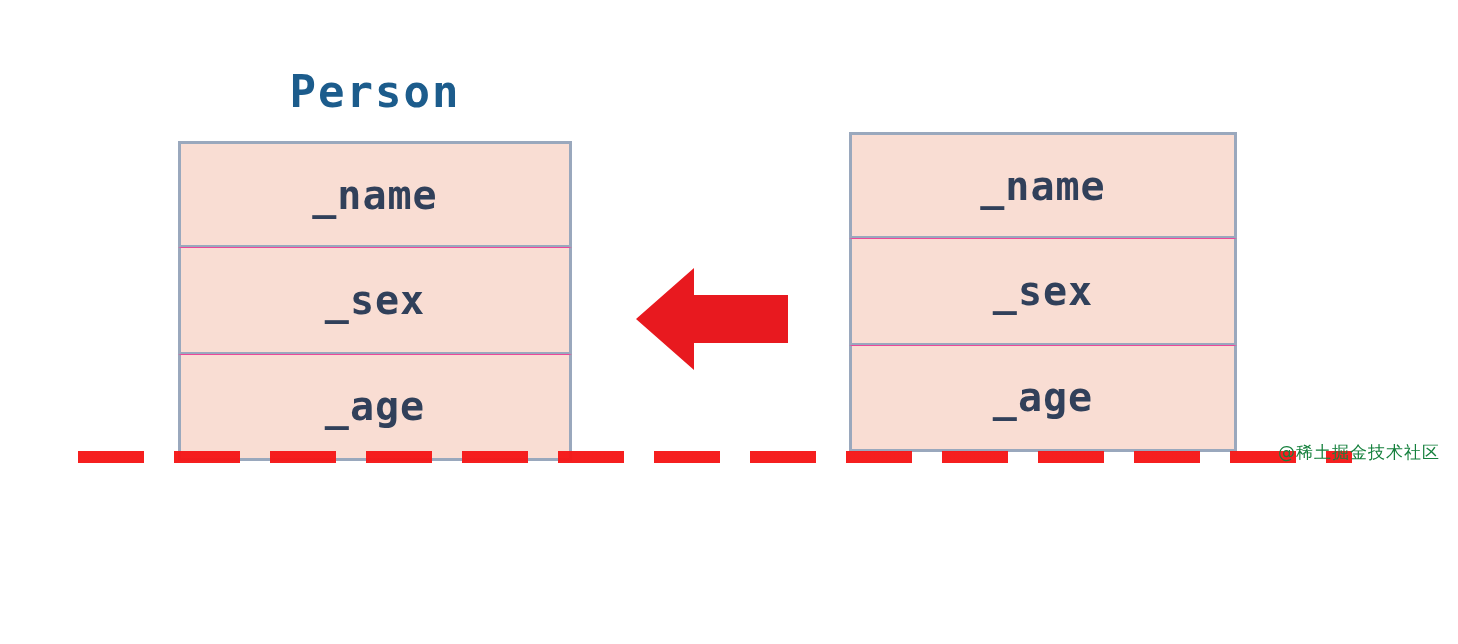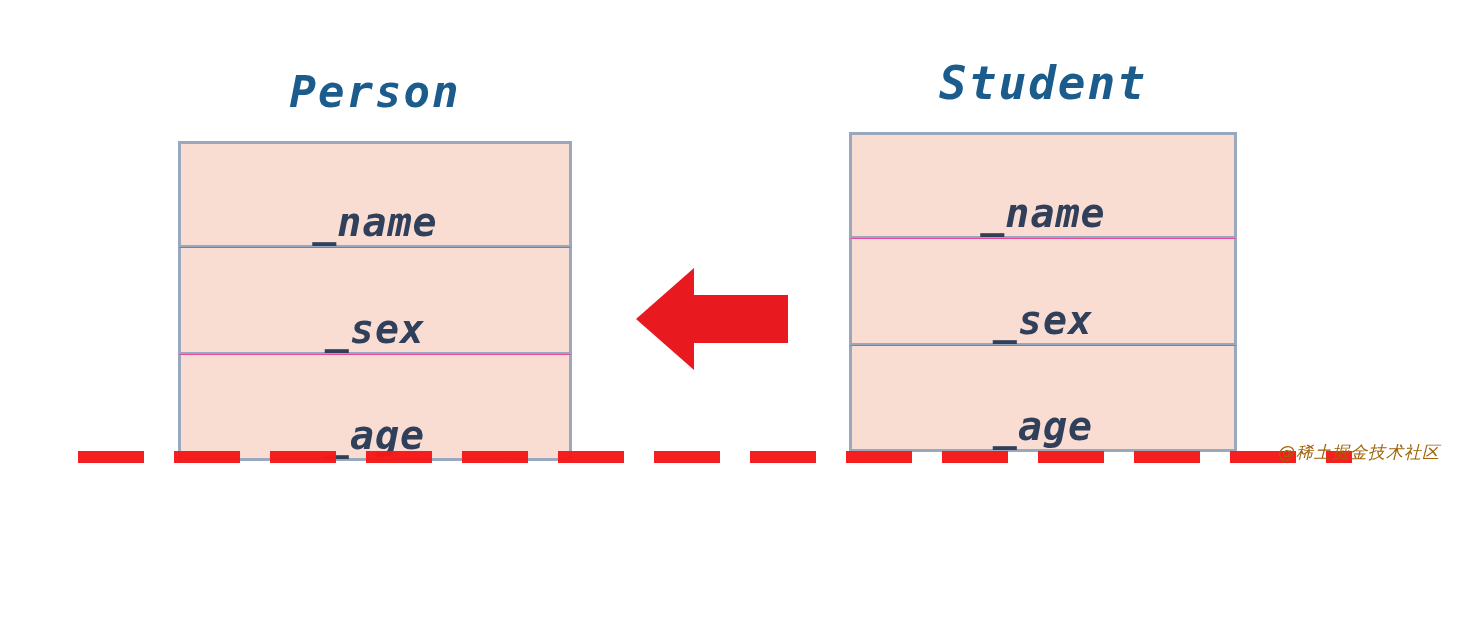--- a/index.html
+++ b/index.html
@@ -9,21 +9,20 @@
   }
   body {
     font-family: "DejaVu Serif", serif;
   }
   #canvas {
     position: relative;
     width: 1458px;
     height: 472px;
     background: #ffffff;
     overflow: hidden;
-    font-style: italic;
   }
 
   
   .class-title {
     position: absolute;
     font-family: "DejaVu Sans Mono", monospace;
     font-weight: bold;
     letter-spacing: 2px;
     color: #1c5c8c;
     white-space: nowrap;
@@ -60,21 +59,21 @@
     top: 132px;
     width: 388px;
     height: 429px;
   }
 
   .field-row {
     box-sizing: border-box;
     border: 3px solid #9aa8bd;
     background: #f9ddd3;
     display: flex;
-    align-items: flex-end;
+    align-items: center;
     justify-content: center;
     position: relative;
   }
   .field-row + .field-row {
     border-top: 1px solid #ec4899;
     margin-top: -1px;
   }
   .field-row.highlight {
     background: #ffff00;
   }
@@ -128,21 +127,21 @@
     height: 110px;
     opacity: 0.6;
     pointer-events: none;
   }
   #text-watermark {
     position: absolute;
     right: 18px;
     bottom: 8px;
     font-family: "DejaVu Sans", sans-serif;
     font-size: 17px;
-    color: #a16207;
+    color: #15803d;
     letter-spacing: 1px;
     white-space: nowrap;
     pointer-events: none;
   }
 </style>
 </head>
 <body>
 
 <div id="canvas">
 
@@ -153,21 +152,20 @@
       <span class="field-label">_name</span>
     </div>
     <div class="field-row">
       <span class="field-label">_sex</span>
     </div>
     <div class="field-row">
       <span class="field-label">_age</span>
     </div>
   </div>
 
-  <div class="class-title" id="title-student">Student</div>
 
   <div class="class-box" id="box-student">
     <div class="field-row">
       <span class="field-label">_name</span>
     </div>
     <div class="field-row">
       <span class="field-label">_sex</span>
     </div>
     <div class="field-row">
       <span class="field-label">_age</span>

